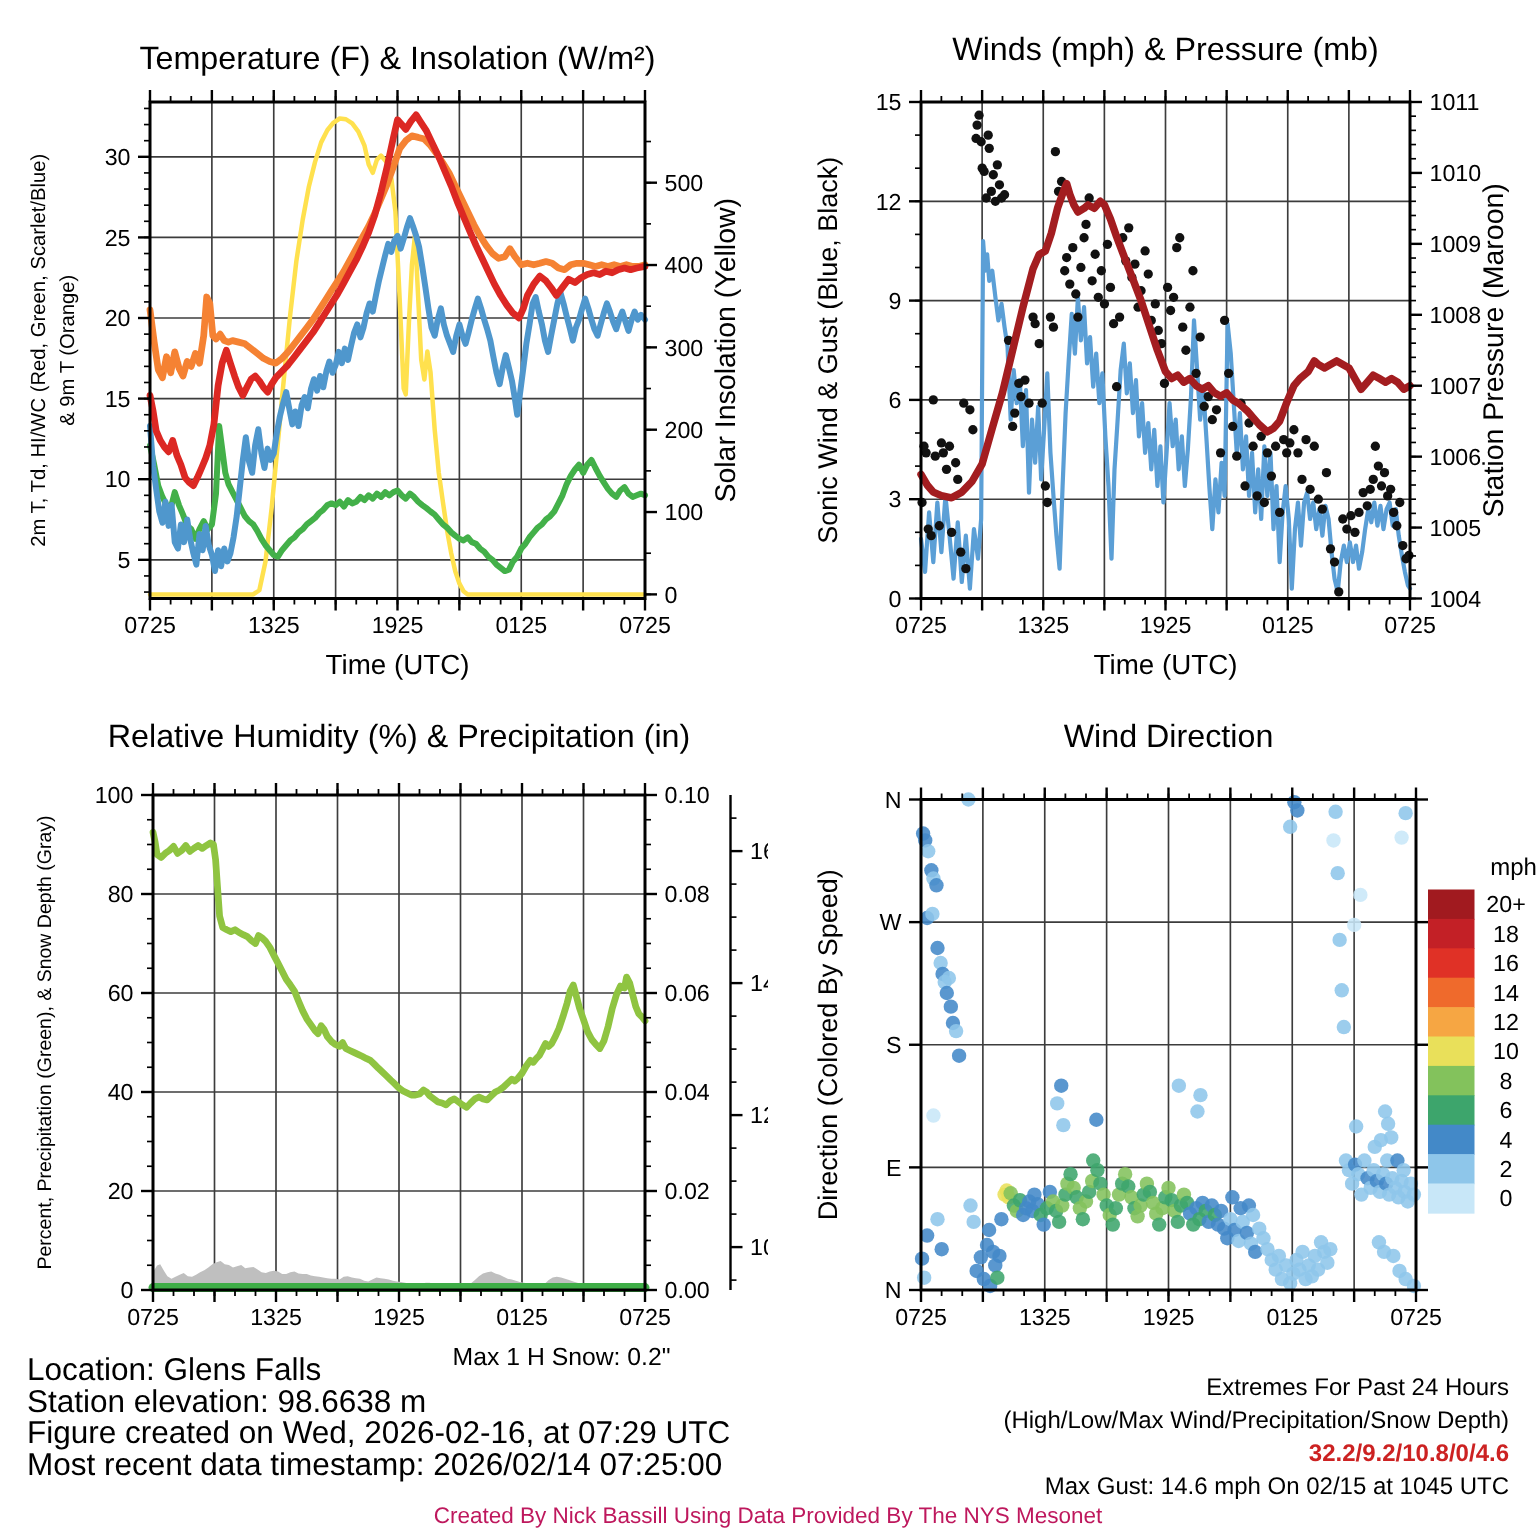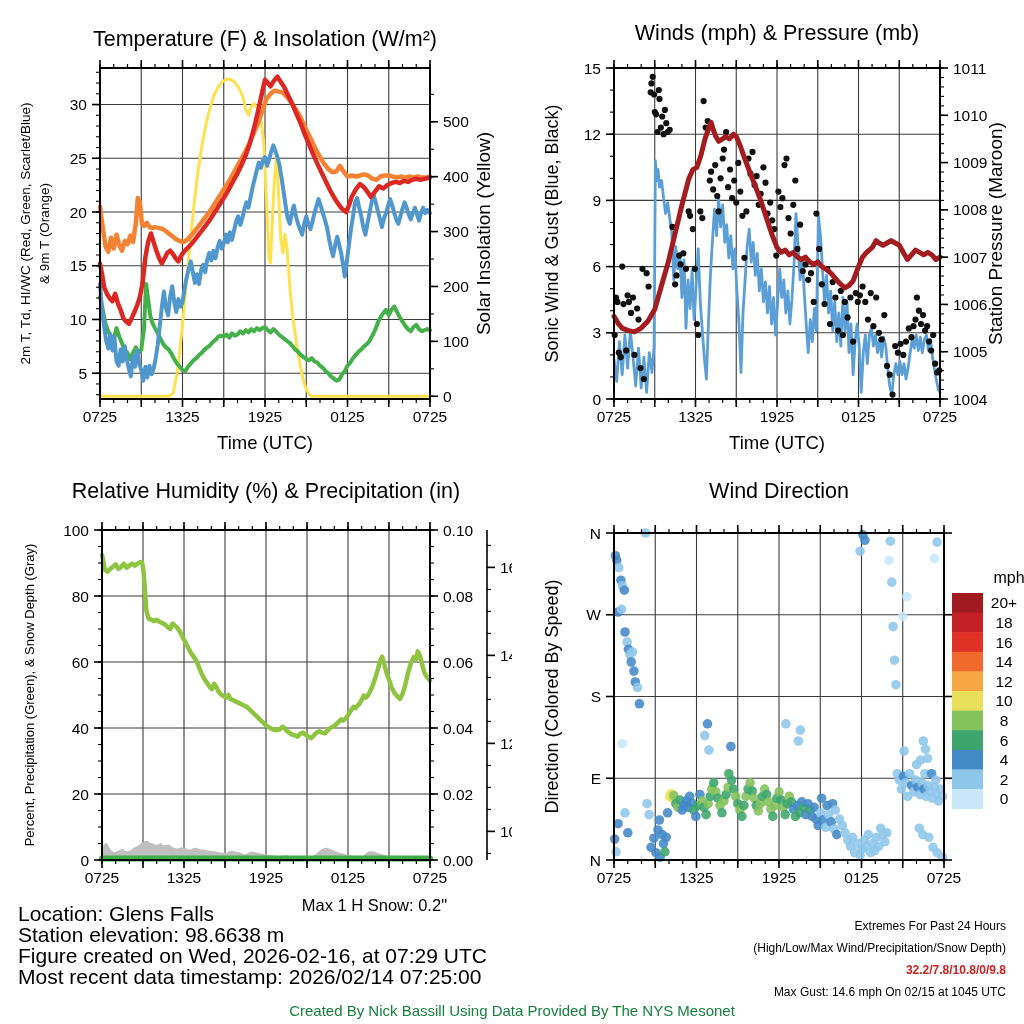--- a/index.html
+++ b/index.html
@@ -5,23 +5,23 @@
   html,body{margin:0;padding:0}
   body{width:1024px;height:1024px;position:relative;background:#fff;
        font-family:"Liberation Sans",sans-serif;color:#000;overflow:hidden}
   svg.chart{position:absolute}
   #chart-temp{left:0;top:0}
   #chart-wind{left:512px;top:0}
   #chart-rh{left:0;top:465px}
   #chart-dir{left:512px;top:465px}
   .footer-left{position:absolute;left:18px;top:903px;font-size:21px;line-height:21px}
   .max-snow{position:absolute;left:0;top:896px;width:447px;text-align:right;font-size:16.5px}
-  .extremes{position:absolute;right:18px;top:915px;text-align:right;font-size:12px;line-height:22px}
+  .extremes{position:absolute;right:18px;top:915px;text-align:right;font-size:16px;line-height:22px}
   .extremes .vals{color:#cc2222;font-weight:bold}
-  .credit{position:absolute;left:0;right:0;top:1002px;text-align:center;font-size:15px;color:#15803d}
+  .credit{position:absolute;left:0;right:0;top:1002px;text-align:center;font-size:15px;color:#be185d}
 </style>
 </head>
 <body>
 
 <svg id="chart-temp" class="chart" width="512" height="460" viewBox="0 0 512 460">
     <line x1="100" x2="100" y1="68" y2="399" stroke="#3c3c3c" stroke-width="1.1"></line>
     <line x1="141.25" x2="141.25" y1="68" y2="399" stroke="#3c3c3c" stroke-width="1.1"></line>
     <line x1="182.5" x2="182.5" y1="68" y2="399" stroke="#3c3c3c" stroke-width="1.1"></line>
     <line x1="223.75" x2="223.75" y1="68" y2="399" stroke="#3c3c3c" stroke-width="1.1"></line>
     <line x1="265" x2="265" y1="68" y2="399" stroke="#3c3c3c" stroke-width="1.1"></line>
@@ -1045,17 +1045,17 @@
 <div class="footer-left">
   <div>Location: Glens Falls</div>
   <div>Station elevation: 98.6638 m</div>
   <div>Figure created on Wed, 2026-02-16, at 07:29 UTC</div>
   <div>Most recent data timestamp: 2026/02/14 07:25:00</div>
 </div>
 
 <div class="extremes">
   <div>Extremes For Past 24 Hours</div>
   <div>(High/Low/Max Wind/Precipitation/Snow Depth)</div>
-  <div class="vals">32.2/7.8/10.8/0/9.8</div>
+  <div class="vals">32.2/9.2/10.8/0/4.6</div>
   <div>Max Gust: 14.6 mph On 02/15 at 1045 UTC</div>
 </div>
 
 <div class="credit">Created By Nick Bassill Using Data Provided By The NYS Mesonet</div>
 
 </body></html>

